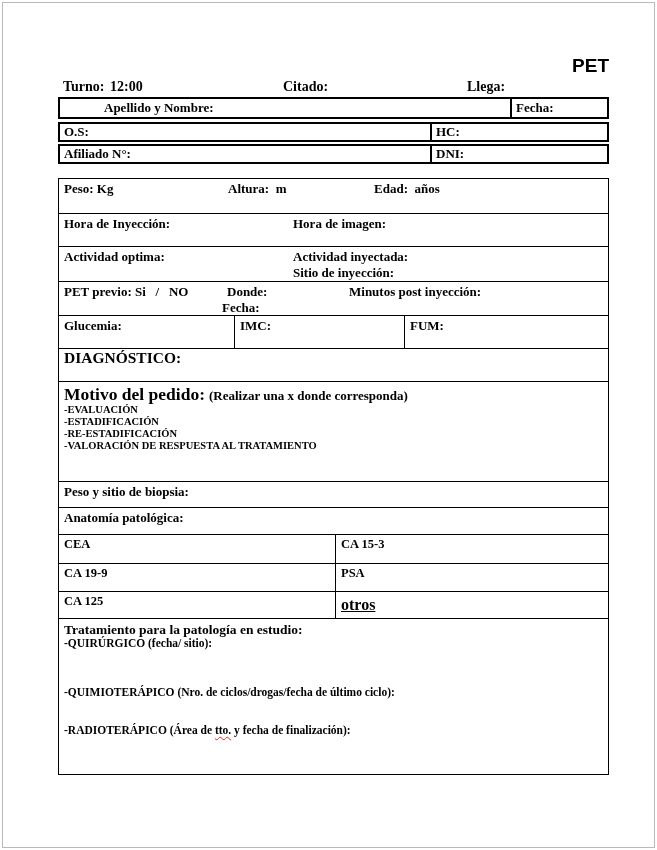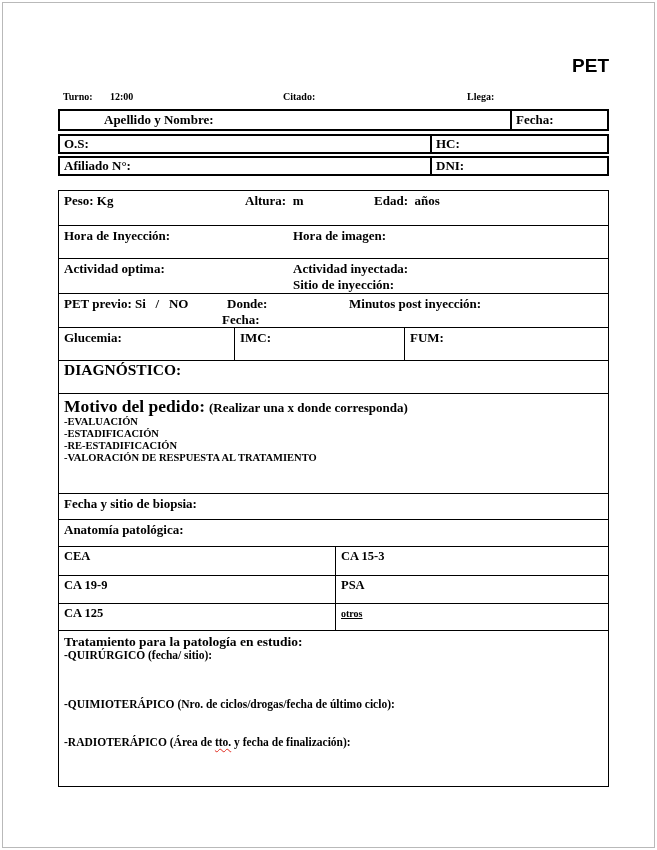--- a/index.html
+++ b/index.html
@@ -12,21 +12,21 @@
     font-family:"Liberation Serif","DejaVu Serif",serif;
     color:#000;
     overflow:hidden;
   }
   .content{position:absolute;left:55px;top:53px;width:551px;}
   .doc-title{
     text-align:right;
     font-family:"Liberation Sans","DejaVu Sans",sans-serif;
     font-weight:bold;font-size:19px;line-height:20px;height:20px;
   }
-  .meta-row{position:relative;height:21px;font-weight:bold;font-size:10px;margin-top:12px;}
+  .meta-row{position:relative;height:21px;font-weight:bold;font-size:14px;}
   .meta-row .m{position:absolute;top:3px;white-space:pre;}
   .m-turno{left:5px;}
   .m-turno-val{left:52px;}
   .m-citado{left:225px;}
   .m-llega{left:409px;}
 
   
   .ptable{margin-top:0;}
   .prow{display:flex;border:2px solid #000;margin-bottom:3px;box-sizing:border-box;}
   .prow.thin{margin-bottom:2px;}
@@ -35,21 +35,21 @@
   .pc.c2{flex:1;border-left:2px solid #000;}
   .prow.first .pc{padding-top:2px;padding-bottom:2px;margin-left:40px;}
 
   
   .btable{margin-top:14px;border:1.5px solid #000;box-sizing:border-box;}
   .brow{position:relative;box-sizing:border-box;}
   .brow + .brow{border-top:1.5px solid #000;}
   .lbl{font-weight:bold;font-size:13px;line-height:15px;white-space:pre;}
   .abs{position:absolute;top:2px;}
   .r-peso{height:34px;}
-  .a5{left:5px;}  .a183{left:186px;} .a315{left:315px;}
+  .a5{left:5px;}  .a183{left:169px;} .a315{left:315px;}
   .r-hora{height:33px;}
   .a234{left:234px;}
   .r-actividad{height:35px;}
   .stack{position:absolute;left:234px;top:2px;}
   .stack .lbl{display:block;line-height:16px;}
   .r-petprevio{height:34px;}
   .a168{left:168px;} .a290{left:290px;}
   .line2{top:18px;left:163px;}
   .r-glucemia{height:33px;display:flex;justify-content:center;}
   .gc{font-weight:bold;font-size:13px;padding:2px 0 0 5px;box-sizing:border-box;}
@@ -60,21 +60,21 @@
   .motivo-title{font-weight:bold;font-size:17.5px;line-height:20px;}
   .motivo-sub{font-weight:bold;font-size:13px;}
   .motivo-items{font-weight:bold;font-size:10.5px;line-height:12px;}
   .motivo-items div{white-space:pre;}
   .r-biopsia{height:26px;} .r-anatomia{height:27px;}
   .plain{font-weight:bold;font-size:13px;padding:2px 0 0 5px;display:block;}
   .r-marker{display:flex;}
   .r-m1{height:29px;} .r-m2{height:28px;} .r-m3{height:27px;}
   .mc{font-weight:bold;font-size:12.5px;padding:2px 0 0 5px;box-sizing:border-box;}
   .mc1{width:276px;} .mc2{flex:1;border-left:1.5px solid #000;}
-  .mc.small{font-size:10px;padding-top:4px;text-decoration:underline;}
+  .mc.small{font-size:16px;padding-top:4px;text-decoration:underline;}
   .r-trat{height:156px;padding:3px 0 0 5px;box-sizing:border-box;}
   .trat-title{font-weight:bold;font-size:13.5px;line-height:15px;}
   .trat-item{font-weight:bold;font-size:11.5px;line-height:13px;}
   .ti-quimio{margin-top:36px;}
   .ti-radio{margin-top:25px;}
   .sq{text-decoration:underline wavy #e02b20 1px;text-underline-offset:2px;}
 </style>
 </head>
 <body>
 
@@ -150,21 +150,21 @@
         </div>
         <div class="motivo-items">
           <div>-EVALUACIÓN</div>
           <div>-ESTADIFICACIÓN</div>
           <div>-RE-ESTADIFICACIÓN</div>
           <div>-VALORACIÓN DE RESPUESTA AL TRATAMIENTO</div>
         </div>
       </div>
 
       <div class="brow r-biopsia">
-        <span class="plain">Fecha y sitio de biopsia:</span>
+        <span class="plain">Peso y sitio de biopsia:</span>
       </div>
 
       <div class="brow r-anatomia">
         <span class="plain">Anatomía patológica:</span>
       </div>
 
       <div class="brow r-marker r-m1">
         <div class="mc mc1">CEA</div>
         <div class="mc mc2">CA 15-3</div>
       </div>

